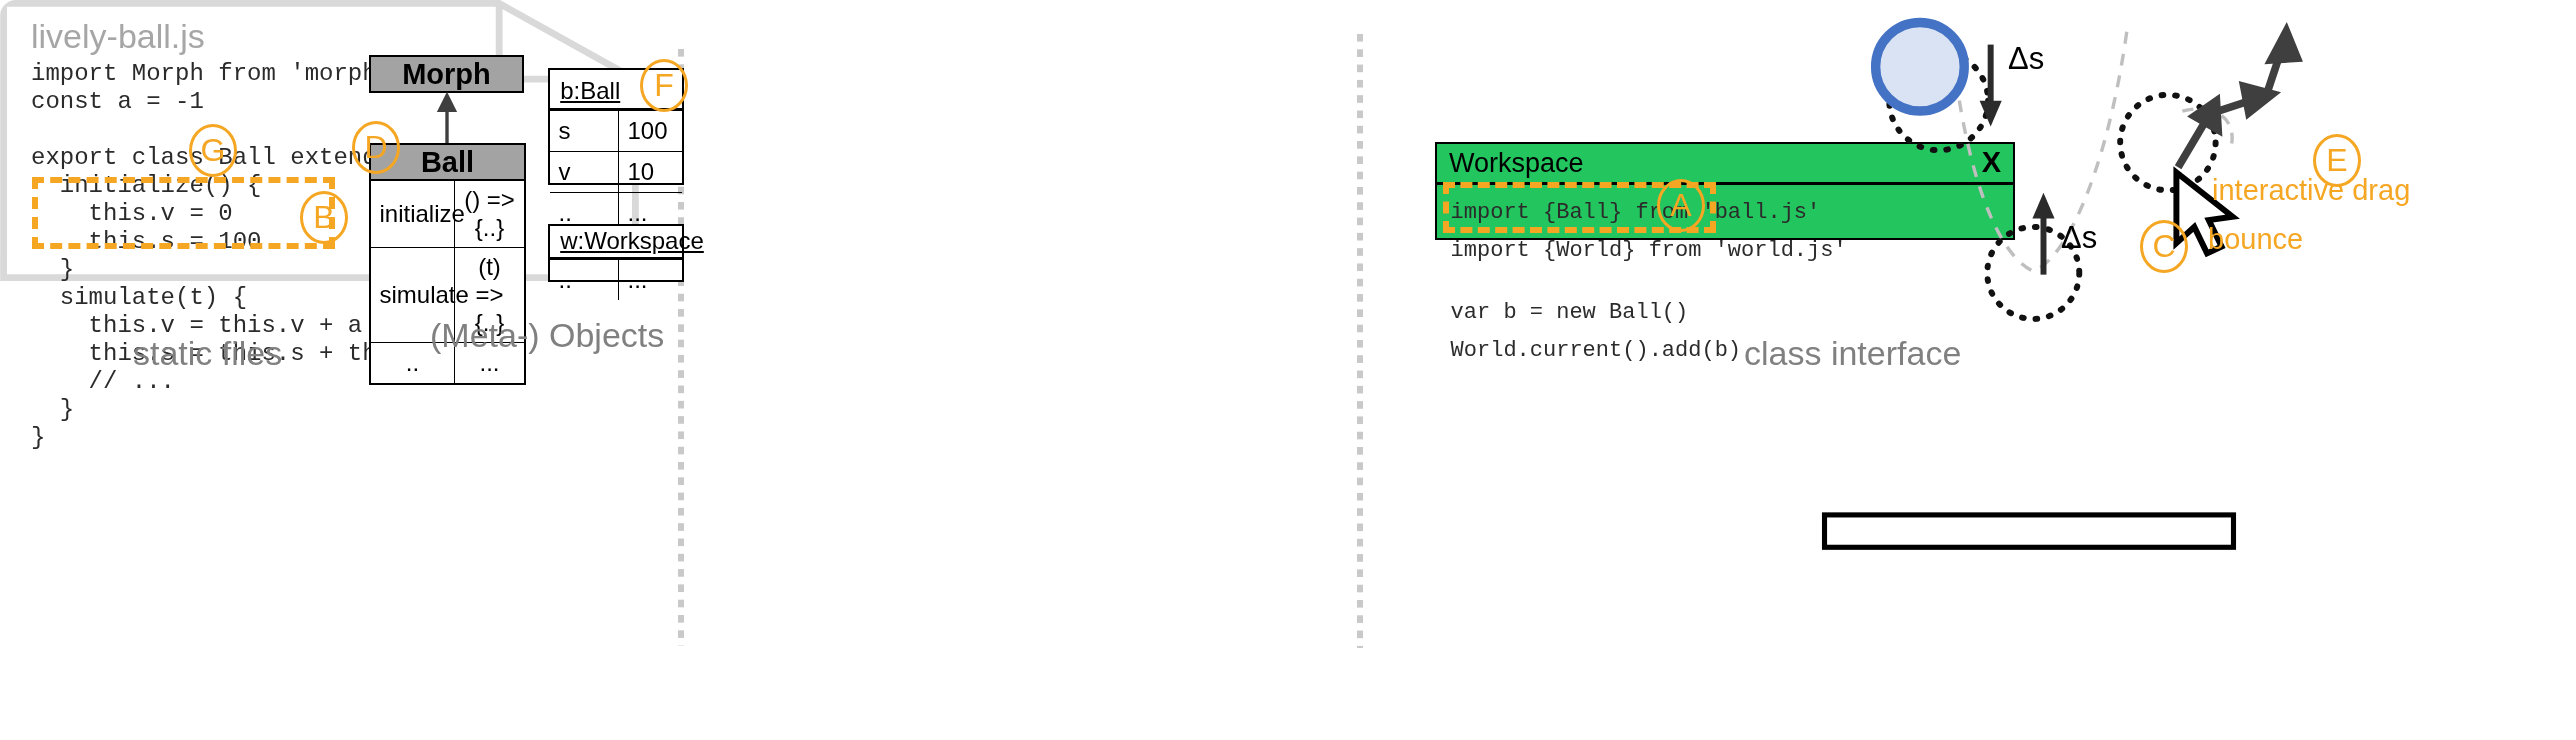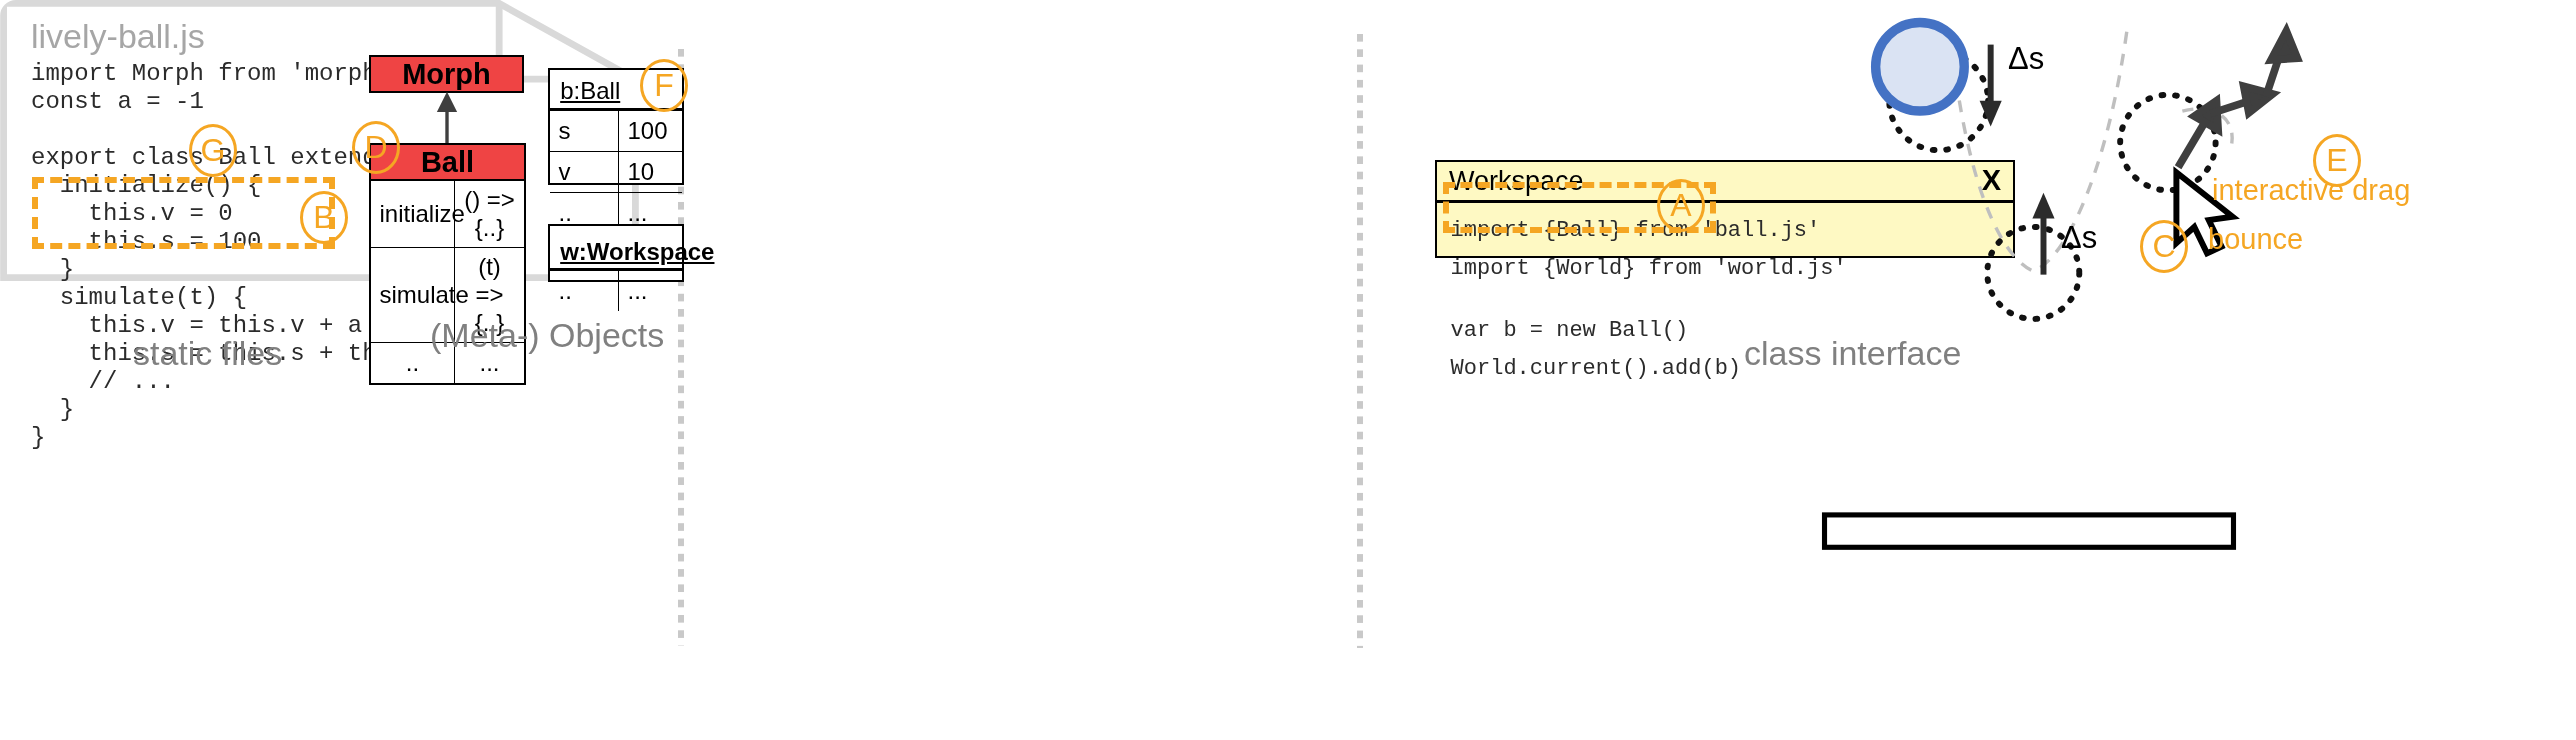--- a/index.html
+++ b/index.html
@@ -90,21 +90,21 @@
     color:#F5A623;
     font-size:29px;
     font-family:"Liberation Sans", sans-serif;
     white-space:nowrap;
   }
 
   
   .umlbox{
     position:absolute;
     border:2.6px solid #000;
-    background:#ef4444;
+    background:#a3a3a3;
     box-sizing:border-box;
   }
   .uml-title{
     font-family:"Liberation Sans", sans-serif;
     font-weight:bold;
     font-size:29px;
     text-align:center;
     color:#000;
     display:flex;align-items:center;justify-content:center;
     height:100%;
@@ -153,24 +153,24 @@
     font-size:24px;
     color:#000;
     padding:6px 8.5px;
   }
   .objtable td.k{ border-right:1.7px solid #000; width:51px; }
   .objtable tr:last-child td{border-bottom:none;}
 
   
   #workspace-win{
     position:absolute;
-    left:1435px; top:160px;
+    left:1435px; top:142px;
     width:580px; height:98px;
     border:2.6px solid #000;
-    background:#fef9c3;
+    background:#22c55e;
     box-sizing:border-box;
   }
   #ws-titlebar{
     position:relative;
     height:41px;
     border-bottom:3.4px solid #000;
     box-sizing:border-box;
   }
   #ws-title{
     position:absolute;
@@ -305,21 +305,21 @@
         <td class="k">..</td>
         <td>...</td>
       </tr>
     </tbody>
       </table>
   </div>
 
   <div class="badge sz-lg" style="left:640px; top:59px;">F</div>
 
   <div class="objbox" style="left:548px; top:224px; width:136px; height:58px;">
-    <div class="objhdr" style="padding-top:12px;padding-bottom:1.7px;font-weight:bold;">
+    <div class="objhdr" style="padding-top:1px;padding-bottom:1.7px;">
       <span>w:Workspace</span>
     </div>
     <table class="objtable">
       <tbody>
           <tr>
         <td class="k">..</td>
         <td>...</td>
       </tr>
     </tbody>
       </table>

